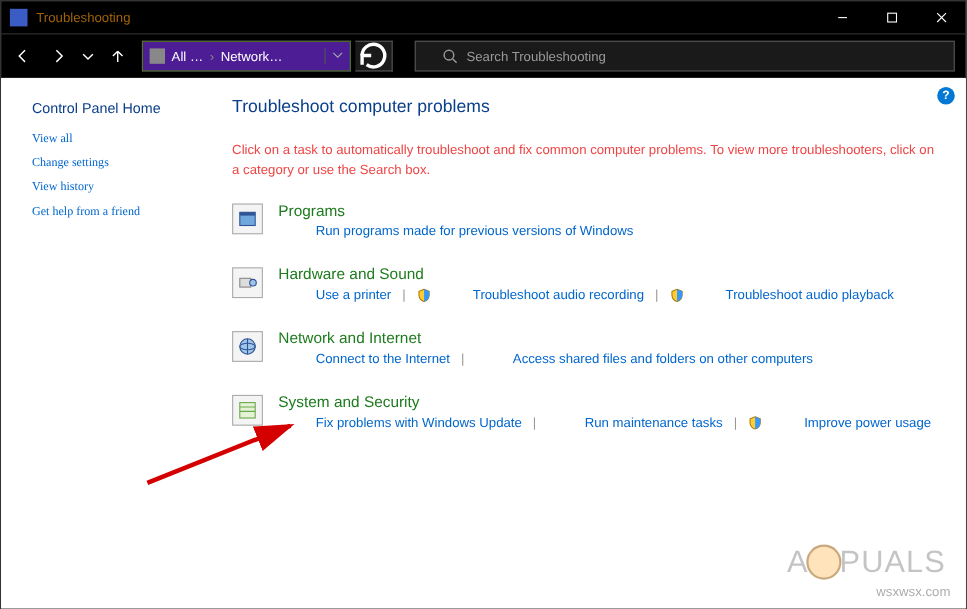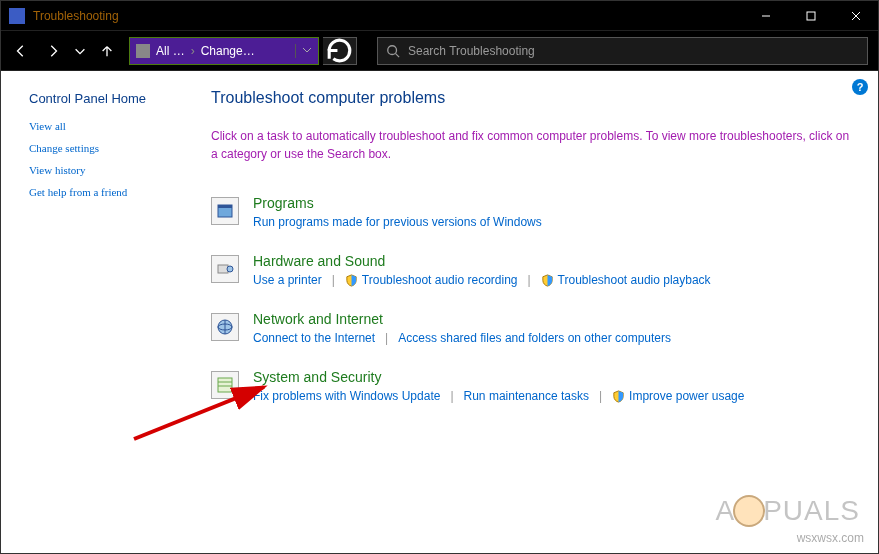--- a/index.html
+++ b/index.html
@@ -93,21 +93,21 @@
     background:#1a1a1a;
   }
   .searchbox {
     flex: 1;
     display: flex;
     align-items: center;
     background: #1a1a1a;
     border: 1px solid #555;
     height: 28px;
     color: #9a9a9a;
-    padding: 0 8px;
+    padding: 0 24px;
     gap: 8px;
     margin-left: 16px;
     margin-right: 4px;
   }
   .searchbox svg { width:14px; height:14px; stroke:#9a9a9a; fill:none; stroke-width:1.5;}
   .searchbox span { color:#9a9a9a; }
   
   .body {
     flex: 1;
     display: flex;
@@ -140,23 +140,23 @@
     padding: 18px 22px 18px 0;
     position: relative;
   }
   .page-title {
     color: #0a3e8a;
     font-size: 16px;
     font-weight: 400;
     margin-bottom: 20px;
   }
   .page-desc {
-    color: #a21caf;
+    color: #ef4444;
     font-size: 12px;
-    margin-bottom: 32px;
+    margin-bottom: 20px;
     line-height: 1.5;
     max-width: 640px;
   }
   .category {
     display: flex;
     gap: 14px;
     margin-bottom: 24px;
     align-items: flex-start;
   }
   .cat-icon {
@@ -175,21 +175,21 @@
     margin-bottom: 4px;
     display: inline-block;
   }
   .cat-links {
     display: flex;
     flex-wrap: wrap;
     gap: 0;
     align-items: center;
     font-size: 12px;
   }
-  .cat-links .link { margin-right: 0; }
+  .cat-links .link { margin-right: 0; margin-left: 34px; }
   .cat-links .divider {
     color: #999;
     margin: 0 10px;
   }
   .shield {
     display: inline-flex;
     align-items: center;
     vertical-align: middle;
     margin-right: 4px;
   }
@@ -291,21 +291,21 @@
     </div>
     <div class="nav-btn">
       <svg viewBox="0 0 16 16">
           <path d="M8 3 L13 8 M8 3 L3 8 M8 3 L8 14"></path>
         </svg>
     </div>
     <div class="address">
       <span class="mini-icon"></span>
       <span class="crumb">All …</span>
       <span class="sep">›</span>
-      <span class="crumb">Change…</span>
+      <span class="crumb">Network…</span>
       <span class="address-dd">
         <svg viewBox="0 0 10 10" width="10" height="10">
             <path d="M1 3 L5 7 L9 3" stroke="#aaa" fill="none"></path>
           </svg>
       </span>
     </div>
     <div class="refresh-btn">
       <svg viewBox="0 0 16 16">
           <path d="M3 8 a5 5 0 1 1 2 4" stroke="#fff" fill="none" stroke-width="1.5"></path>
           <path d="M3 12 L3 8 L7 8" stroke="#fff" fill="none" stroke-width="1.5"></path>

